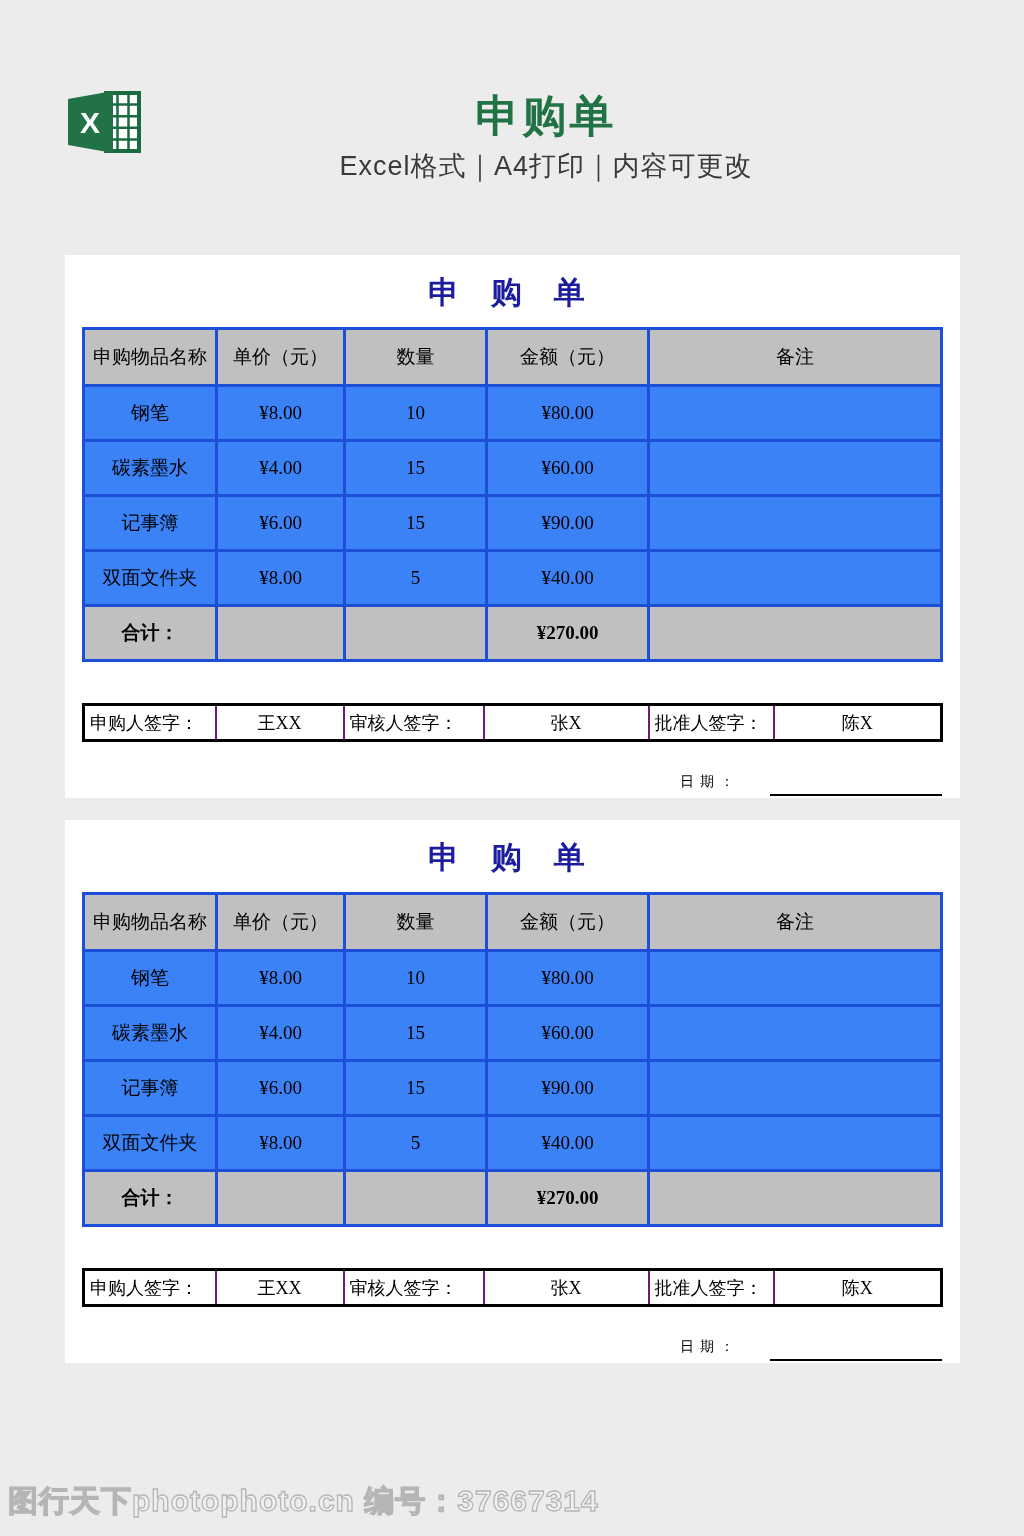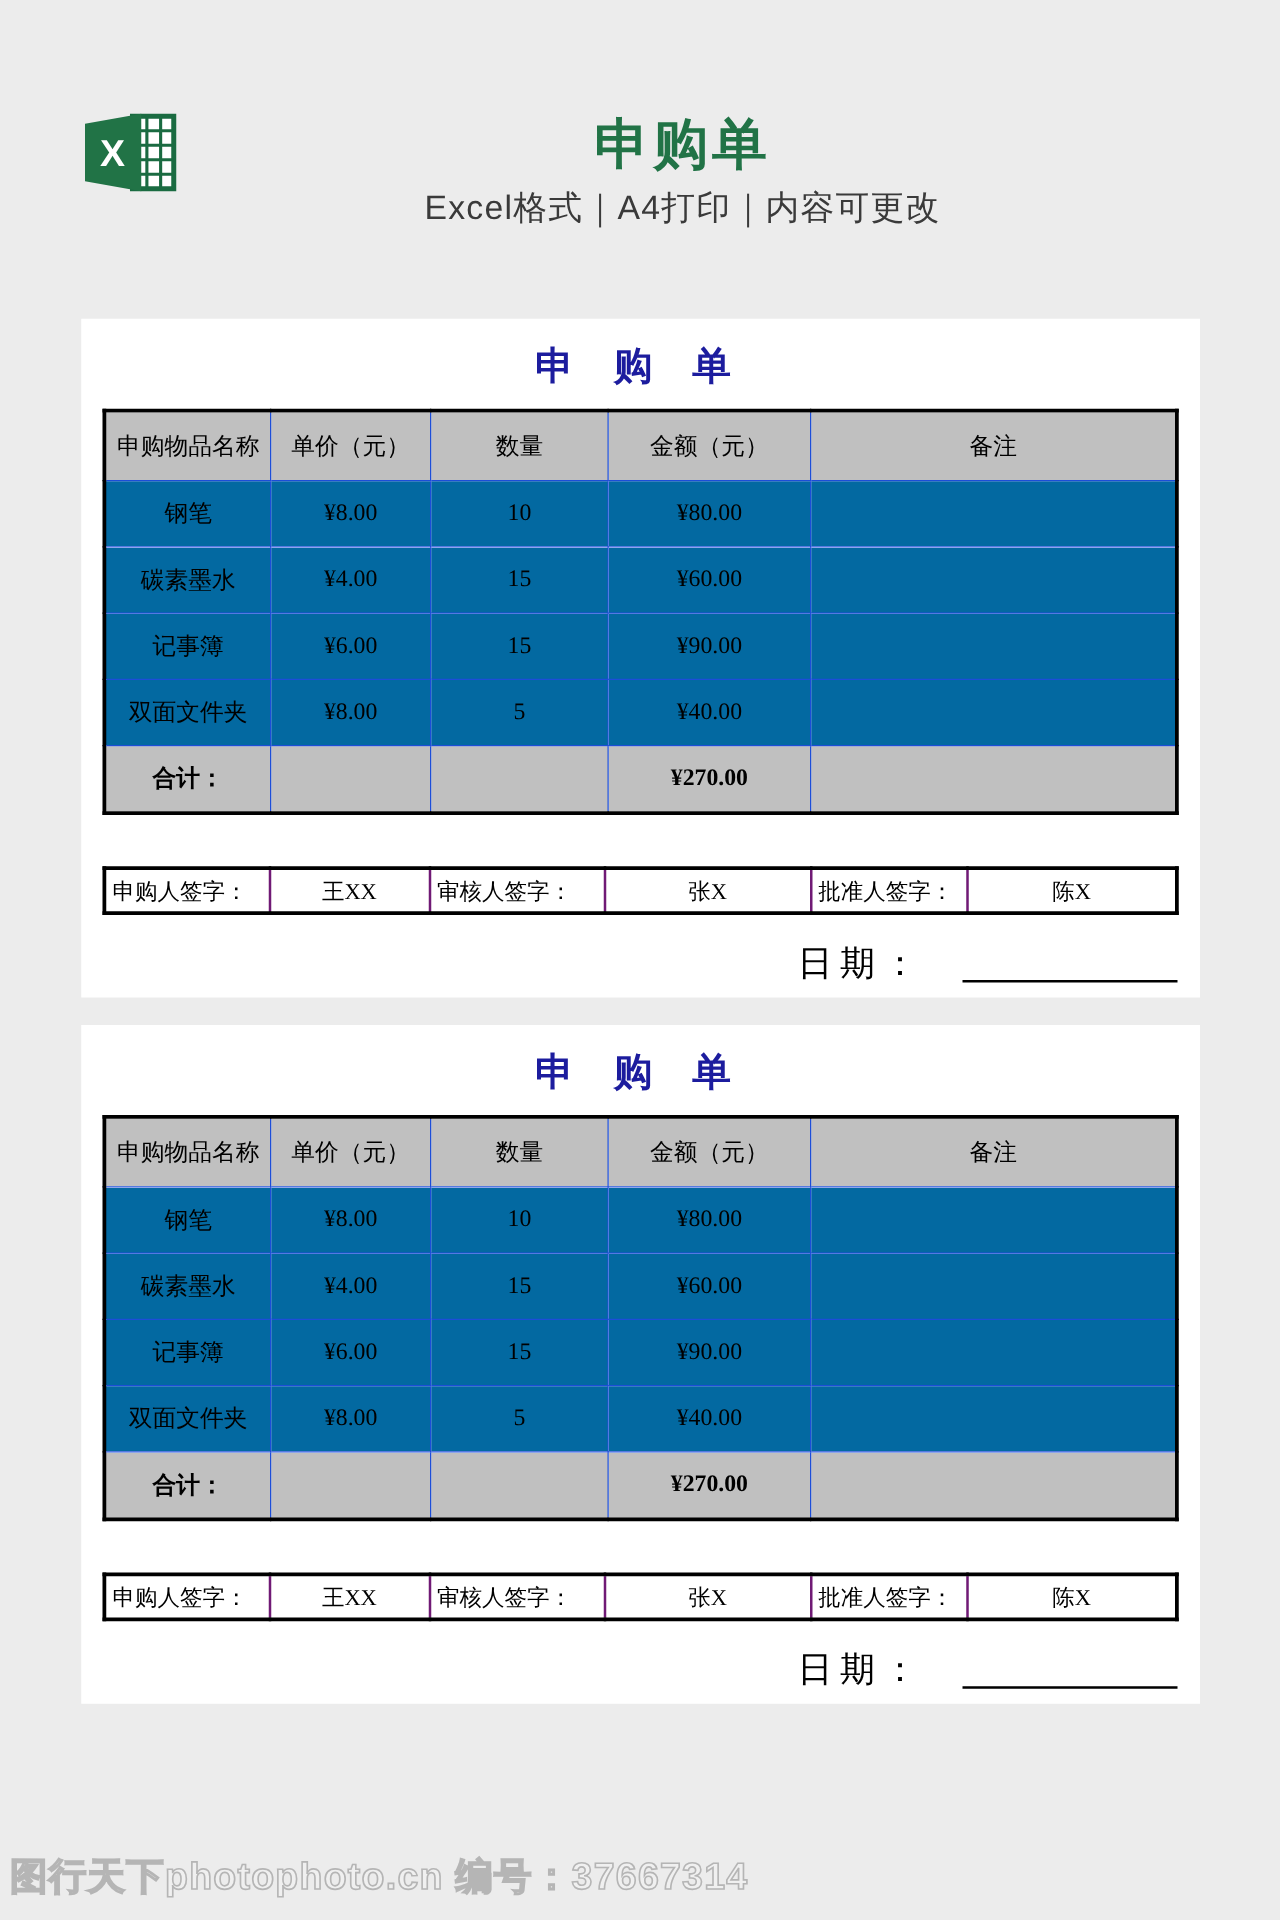--- a/index.html
+++ b/index.html
@@ -27,37 +27,37 @@
     box-sizing:border-box;padding-top:20px;
   }
   .panel + .panel{margin-top:22px;}
   .panel-title{
     margin:0;text-align:center;font-size:31px;font-weight:bold;
     color:#1c1c9e;letter-spacing:12px;line-height:36px;
   }
   table{border-collapse:collapse;table-layout:fixed;}
   .main-table{margin:16px 0 0 17px;width:858px;border:3px solid #000;}
   .main-table th,.main-table td{
-    border:1px solid #1d4ed8;text-align:center;vertical-align:middle;
+    border:3px solid #1d4ed8;text-align:center;vertical-align:middle;
     font-size:19px;font-weight:normal;padding:0;overflow:hidden;
   }
   .main-table thead th{background:#c0c0c0;height:54px;}
-  .main-table tbody td{height:52px;background:#0369a1;}
+  .main-table tbody td{height:52px;background:#3b82f6;}
   .main-table tr.total-row td{background:#c0c0c0;font-weight:bold;}
   
   .sig-table{margin:41px 0 0 17px;width:858px;border:3px solid #000;}
   .sig-table td{
     border:2px solid #701a75;height:33px;vertical-align:middle;
     font-size:18px;padding:0;overflow:hidden;background:#fff;
   }
   .sig-table td.sig-label{text-align:left;padding-left:5px;}
   .sig-table td.sig-value{text-align:center;margin-left:44px;}
   
   .date-row{display:flex;justify-content:flex-end;align-items:flex-end;margin:26px 18px 0 0;gap:30px;}
-  .date-label{font-size:28px;letter-spacing:6px;line-height:28px;}
+  .date-label{font-size:14px;letter-spacing:6px;line-height:28px;}
   .date-line{width:172px;height:26px;border-bottom:2px solid #000;}
   
   .watermark{
     position:absolute;left:8px;bottom:14px;
     font-family:"Liberation Sans","DejaVu Sans",sans-serif;
     font-size:30px;font-weight:bold;letter-spacing:1px;
     color:#f0f0f0;-webkit-text-stroke:1.3px #b5b5b5;
   }
 </style>
 </head>

